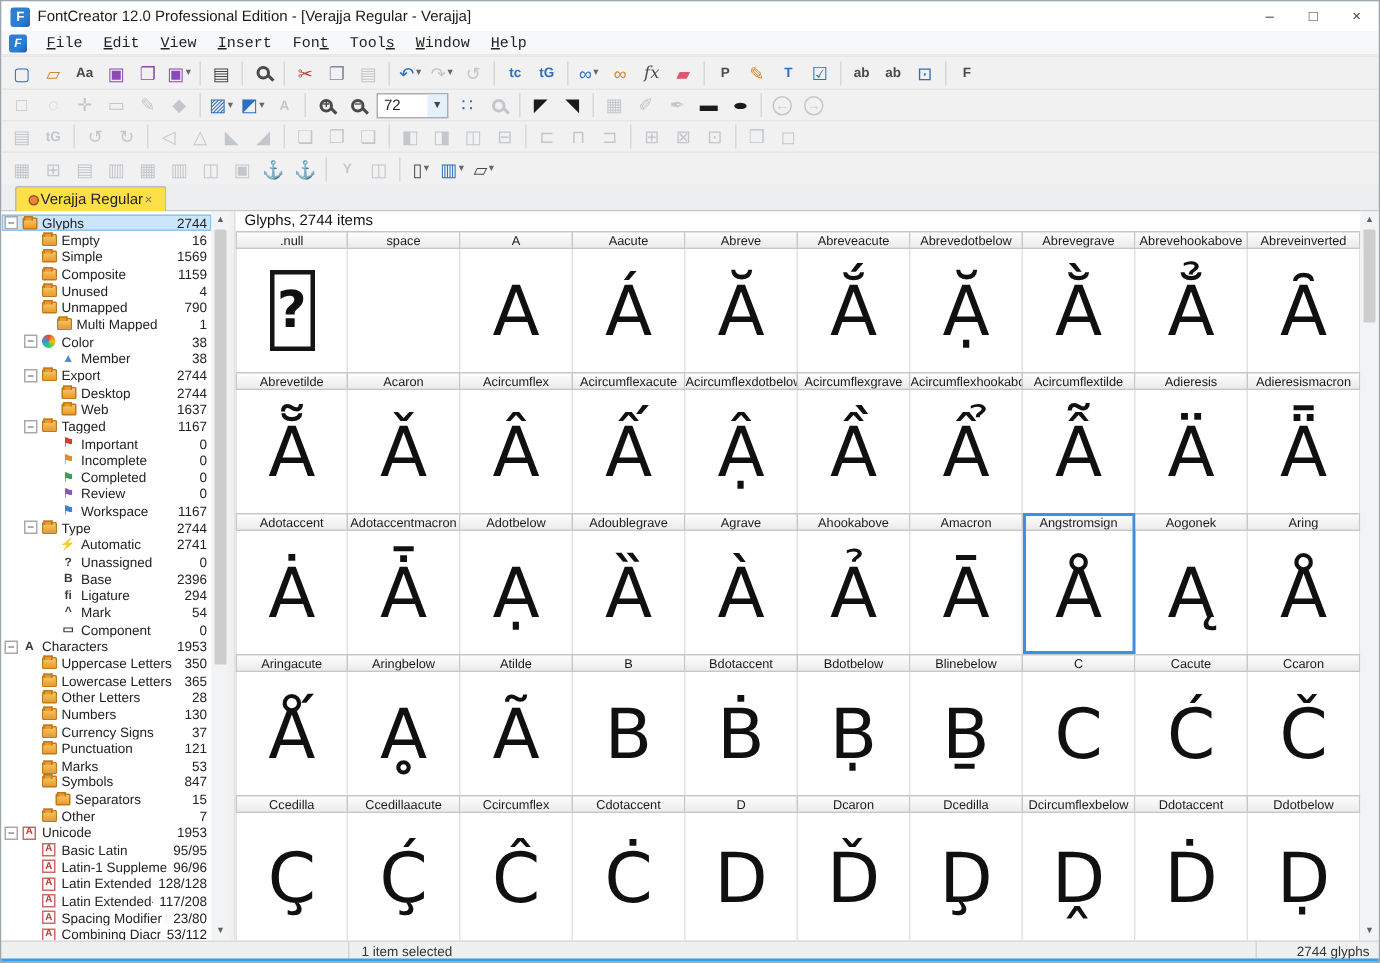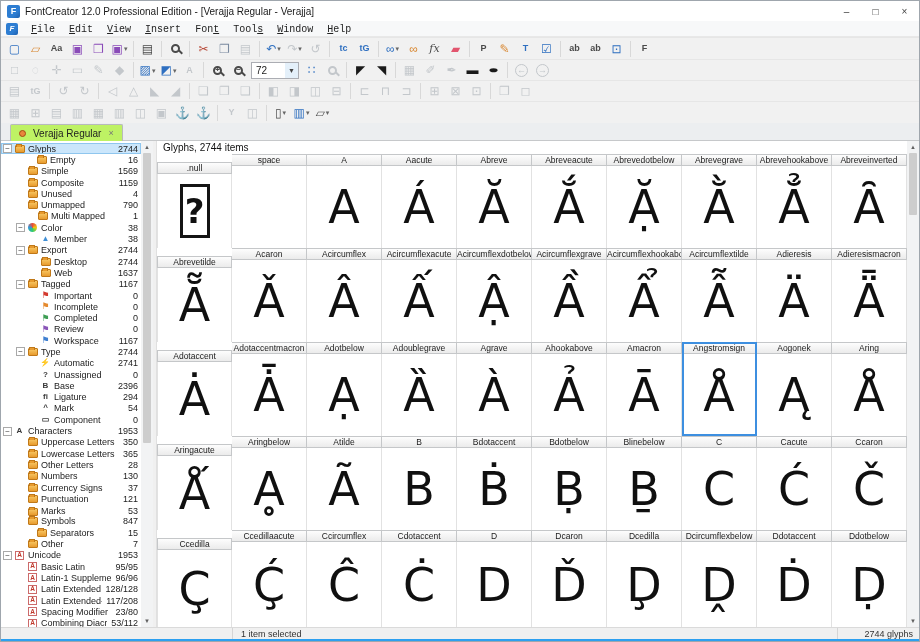--- a/index.html
+++ b/index.html
@@ -38,21 +38,21 @@
   .sep { width:1px; height:16px; background:#d8d8d8; margin:0 3px; flex:0 0 auto; }
   .mag { width:9px; height:9px; border:2px solid #4a4a4a; border-radius:50%; position:relative; display:inline-block; }
   .mag::after { content:""; position:absolute; width:5px; height:2px; background:#4a4a4a; right:-5px; bottom:-2px; transform:rotate(45deg); }
   .mag i { position:absolute; inset:-1px 0 0 0; display:flex; align-items:center; justify-content:center; font-style:normal; font-size:8px; font-weight:bold; line-height:1; }
   .combo { width:48px; height:17px; background:#fff; border:1px solid #abadb3; display:flex; align-items:center; font-size:10px; margin:0 2px; }
   .combo .val { flex:1; padding-left:4px; }
   .combo .arr { width:13px; height:15px; background:#e4f0fa; display:flex; align-items:center; justify-content:center; font-size:7px; color:#444; }
 
   
   .tabbar { height:18px; background:#eceef0; border-bottom:1px solid #c6c8ca; display:flex; align-items:flex-end; padding-left:9px; flex:0 0 auto; }
-  .tab { height:17px; background:#bef264; border:1px solid #b8babc; border-bottom:none; border-radius:2px 2px 0 0; display:flex; align-items:center; padding:0 8px; font-size:10px; gap:7px; margin-bottom:-1px; }
+  .tab { height:17px; background:#fde047; border:1px solid #b8babc; border-bottom:none; border-radius:2px 2px 0 0; display:flex; align-items:center; padding:0 8px; font-size:10px; gap:1px; margin-bottom:-1px; }
   .tab-dot { width:7px; height:7px; border-radius:50%; background:#e8853c; border:1px solid #a34a12; }
   .tab-close { color:#777; font-size:9px; }
 
   
   .content { flex:1; display:flex; min-height:0; background:#f0f0f0; }
   .tree { width:140px; background:#fff; font-size:9px; padding-top:2px; overflow:hidden; flex:0 0 auto; }
   .trow { display:flex; align-items:center; height:11.3px; white-space:nowrap; padding-right:3px; }
   .trow.sel { background:#cbe6fb; outline:1px solid #8fc6ee; outline-offset:-1px; }
   .texp { width:9px; height:9px; border:1px solid #a9a9a9; background:#fff; font-size:8px; line-height:7px; text-align:center; color:#444; flex:0 0 auto; margin-right:2px; }
   .tspace { width:11px; flex:0 0 auto; }
@@ -74,21 +74,21 @@
   .splitter { width:3px; background:#f0f0f0; flex:0 0 auto; }
 
   .gridpane { flex:1; display:flex; flex-direction:column; background:#fff; min-width:0; border-left:1px solid #e0e0e0; }
   .caption { height:13px; font-size:10px; padding-left:6px; display:flex; align-items:center; flex:0 0 auto; color:#111; }
   .grid { flex:1; display:flex; flex-direction:column; overflow:hidden; }
   .gband { display:flex; height:94px; flex:0 0 auto; }
   .gband:last-child { flex:1; }
   .gcol { flex:1; display:flex; flex-direction:column; min-width:0; }
   .gcol.sel { outline:2px solid #3d8fe0; outline-offset:-2px; }
   .ghead { height:12px; background:linear-gradient(#fdfdfd,#ebebeb); border:1px solid #c5c7c9; border-left:none; font-size:8.5px; text-align:center; line-height:11px; color:#1a1a1a; overflow:hidden; white-space:nowrap; flex:0 0 auto; }
-  .gcol:first-child .ghead { border-left:1px solid #c5c7c9;margin-top:8px; }
+  .gcol:first-child .ghead { border-left:1px solid #c5c7c9; }
   .gglyph { flex:1; display:flex; align-items:center; justify-content:center; border-right:1px solid #e2e2e2; font-family:"DejaVu Sans", sans-serif; font-size:46px; color:#101010; overflow:hidden; }
   .gcol:first-child .gglyph { border-left:1px solid #e2e2e2; }
   .nullbox { border:3px solid #141414; width:30px; height:54px; display:flex; align-items:center; justify-content:center; font-size:34px; font-weight:600; }
 
   
   .statusbar { height:12px; background:#f0f0f0; border-top:1px solid #dadada; display:flex; align-items:center; font-size:9px; color:#333; flex:0 0 auto; }
   .seg1 { width:232px; height:100%; border-right:1px solid #d5d5d5; }
   .seg2 { flex:1; padding-left:8px; }
   .seg3 { width:82px; height:100%; border-left:1px solid #d5d5d5; display:flex; align-items:center; justify-content:flex-end; padding-right:6px; }
   .accent { height:2px; background:#2da0f0; flex:0 0 auto; }
@@ -439,21 +439,21 @@
   <div class="content">
     <div class="tree" id="tree-panel">
         <div class="trow sel" style="padding-left: 2px;">
           <span class="texp">−</span>
           <span class="ticon">
             <span class="ic-folder"></span>
           </span>
           <span class="tlabel">Glyphs</span>
           <span class="tcount">2744</span>
         </div>
-        <div class="trow" style="padding-left: 24px;">
+        <div class="trow" style="padding-left: 15px;">
           <span class="tspace"></span>
           <span class="ticon">
             <span class="ic-folder"></span>
           </span>
           <span class="tlabel">Empty</span>
           <span class="tcount">16</span>
         </div>
         <div class="trow" style="padding-left: 15px;">
           <span class="tspace"></span>
           <span class="ticon">

